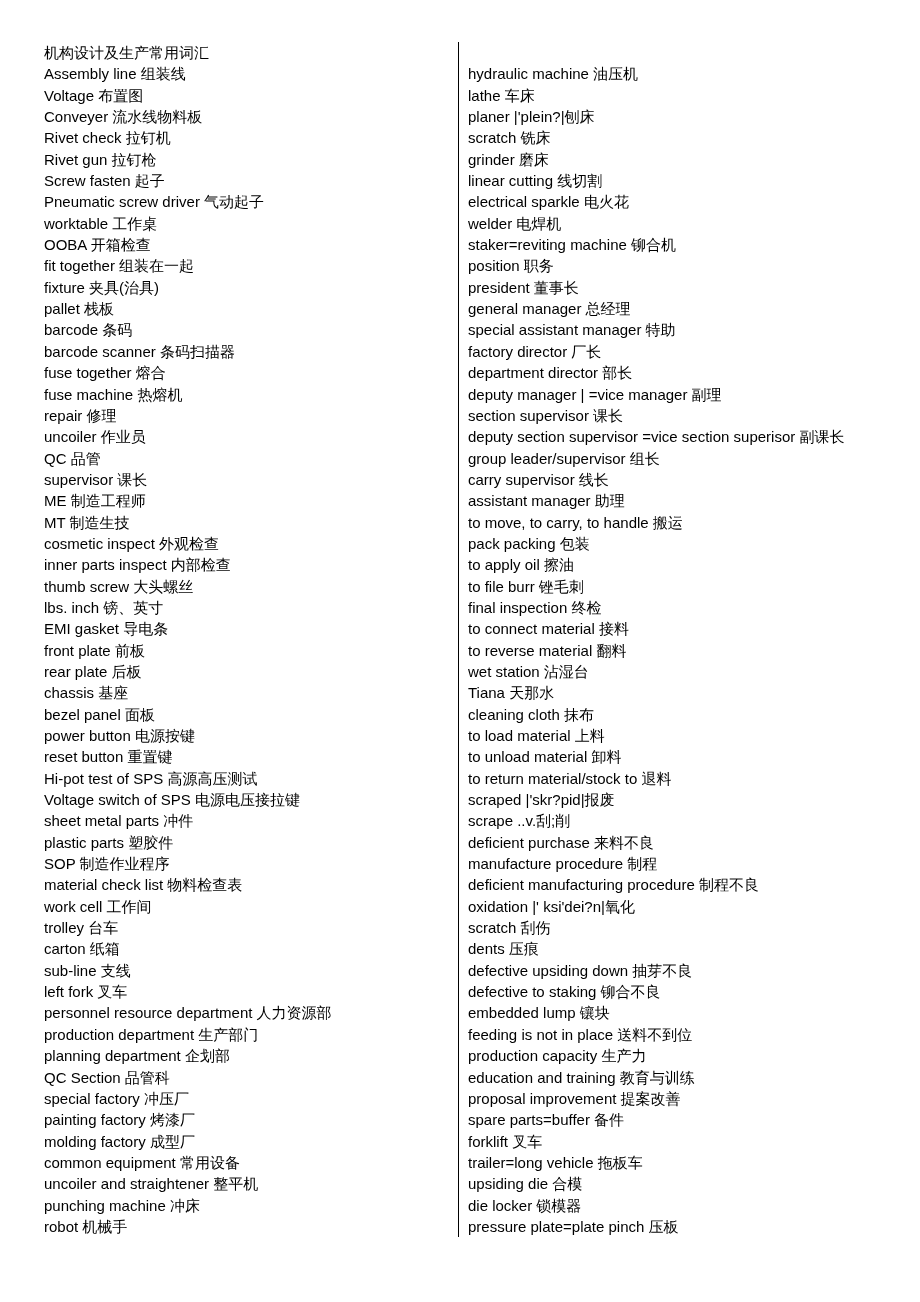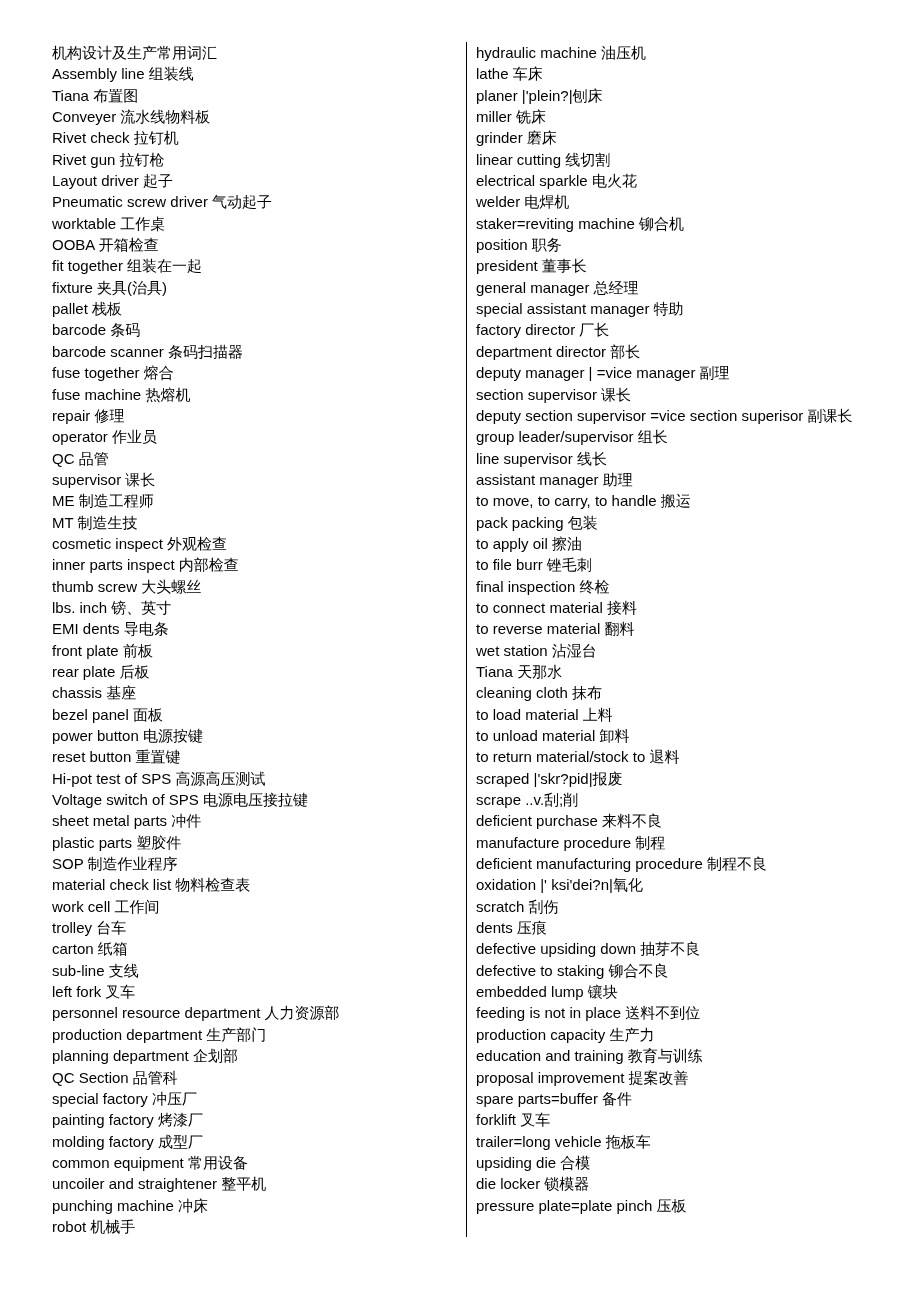--- a/index.html
+++ b/index.html
@@ -24,22 +24,21 @@
     background: #ffffff;
   }
 
   
   #glossary {
     position: absolute;
     left: 44px;
     top: 42px;
     width: 840px;
     display: flex;
-    align-items: flex-start;
-    margin-left: 8px;
+    align-items: flex-end;
   }
 
   .column {
     display: flex;
     flex-direction: column;
   }
 
   .column-left {
     width: 414px;
     padding-right: 0;
@@ -74,46 +73,46 @@
 </head>
 <body>
 
 <div id="page">
 
   <div id="glossary">
 
     <div class="column column-left">
         <div class="entry heading">机构设计及生产常用词汇</div>
         <div class="entry">Assembly line 组装线</div>
-        <div class="entry">Tiana 布置图</div>
+        <div class="entry">Voltage 布置图</div>
         <div class="entry">Conveyer 流水线物料板</div>
         <div class="entry">Rivet check 拉钉机</div>
         <div class="entry">Rivet gun 拉钉枪</div>
-        <div class="entry">Layout driver 起子</div>
+        <div class="entry">Screw fasten 起子</div>
         <div class="entry">Pneumatic screw driver 气动起子</div>
         <div class="entry">worktable 工作桌</div>
         <div class="entry">OOBA 开箱检查</div>
         <div class="entry">fit together 组装在一起</div>
         <div class="entry">fixture 夹具(治具)</div>
         <div class="entry">pallet 栈板</div>
         <div class="entry">barcode 条码</div>
         <div class="entry">barcode scanner 条码扫描器</div>
         <div class="entry">fuse together 熔合</div>
         <div class="entry">fuse machine 热熔机</div>
         <div class="entry">repair 修理</div>
-        <div class="entry">operator 作业员</div>
+        <div class="entry">uncoiler 作业员</div>
         <div class="entry">QC 品管</div>
         <div class="entry">supervisor 课长</div>
         <div class="entry">ME 制造工程师</div>
         <div class="entry">MT 制造生技</div>
         <div class="entry">cosmetic inspect 外观检查</div>
         <div class="entry">inner parts inspect 内部检查</div>
         <div class="entry">thumb screw 大头螺丝</div>
         <div class="entry">lbs. inch 镑、英寸</div>
-        <div class="entry">EMI dents 导电条</div>
+        <div class="entry">EMI gasket 导电条</div>
         <div class="entry">front plate 前板</div>
         <div class="entry">rear plate 后板</div>
         <div class="entry">chassis 基座</div>
         <div class="entry">bezel panel 面板</div>
         <div class="entry">power button 电源按键</div>
         <div class="entry">reset button 重置键</div>
         <div class="entry">Hi-pot test of SPS 高源高压测试</div>
         <div class="entry">Voltage switch of SPS 电源电压接拉键</div>
         <div class="entry">sheet metal parts 冲件</div>
         <div class="entry">plastic parts 塑胶件</div>
@@ -136,37 +135,37 @@
         <div class="entry">punching machine 冲床</div>
         <div class="entry">robot 机械手</div>
       </div>
 
     <div class="column-divider"></div>
 
     <div class="column column-right">
         <div class="entry">hydraulic machine 油压机</div>
         <div class="entry">lathe 车床</div>
         <div class="entry">planer |'plein?|刨床</div>
-        <div class="entry">miller 铣床</div>
+        <div class="entry">scratch 铣床</div>
         <div class="entry">grinder 磨床</div>
         <div class="entry">linear cutting 线切割</div>
         <div class="entry">electrical sparkle 电火花</div>
         <div class="entry">welder 电焊机</div>
         <div class="entry">staker=reviting machine 铆合机</div>
         <div class="entry">position 职务</div>
         <div class="entry">president 董事长</div>
         <div class="entry">general manager 总经理</div>
         <div class="entry">special assistant manager 特助</div>
         <div class="entry">factory director 厂长</div>
         <div class="entry">department director 部长</div>
         <div class="entry">deputy manager | =vice manager 副理</div>
         <div class="entry">section supervisor 课长</div>
         <div class="entry">deputy section supervisor =vice section superisor 副课长</div>
         <div class="entry">group leader/supervisor 组长</div>
-        <div class="entry">line supervisor 线长</div>
+        <div class="entry">carry supervisor 线长</div>
         <div class="entry">assistant manager 助理</div>
         <div class="entry">to move, to carry, to handle 搬运</div>
         <div class="entry">pack packing 包装</div>
         <div class="entry">to apply oil 擦油</div>
         <div class="entry">to file burr 锉毛刺</div>
         <div class="entry">final inspection 终检</div>
         <div class="entry">to connect material 接料</div>
         <div class="entry">to reverse material 翻料</div>
         <div class="entry">wet station 沾湿台</div>
         <div class="entry">Tiana 天那水</div>

